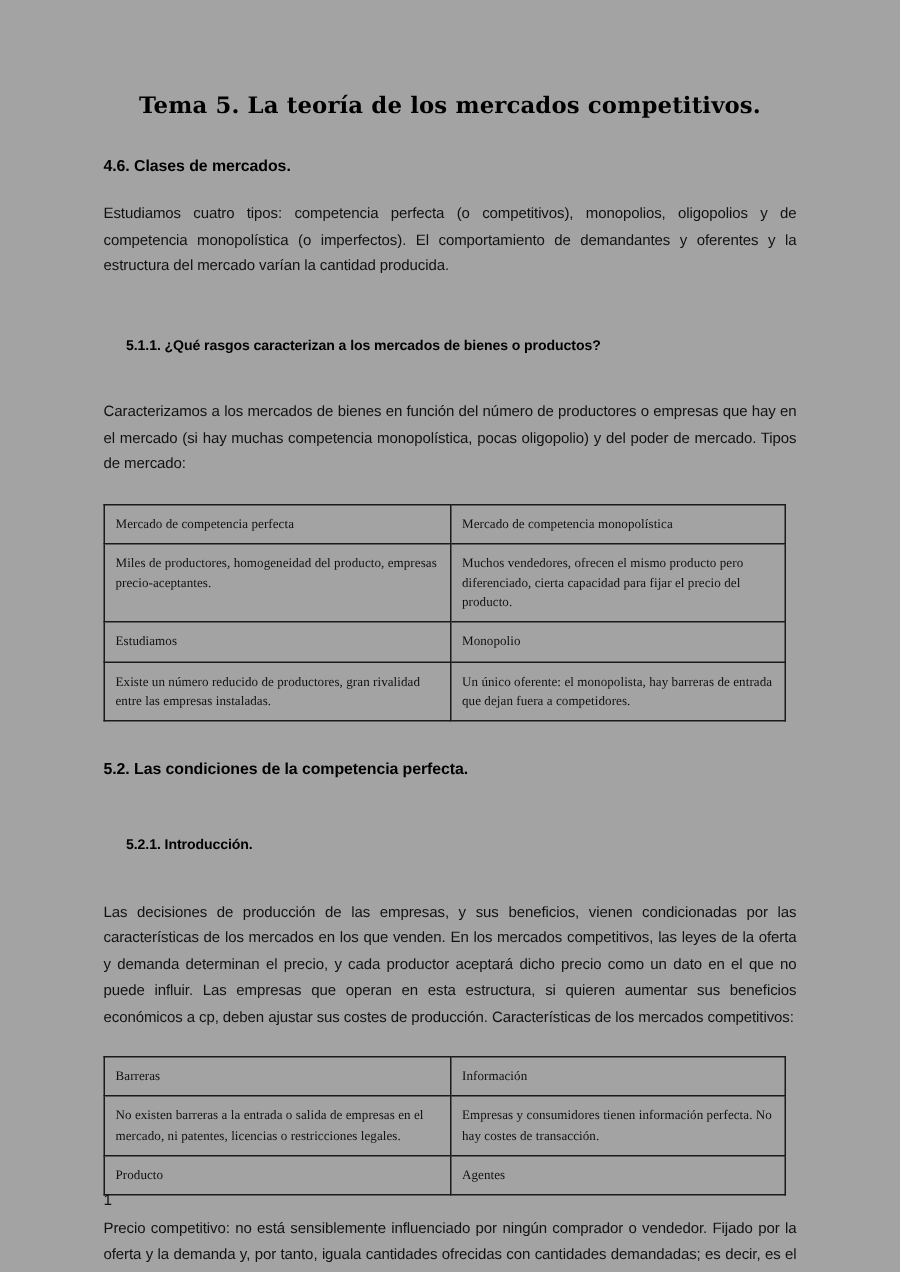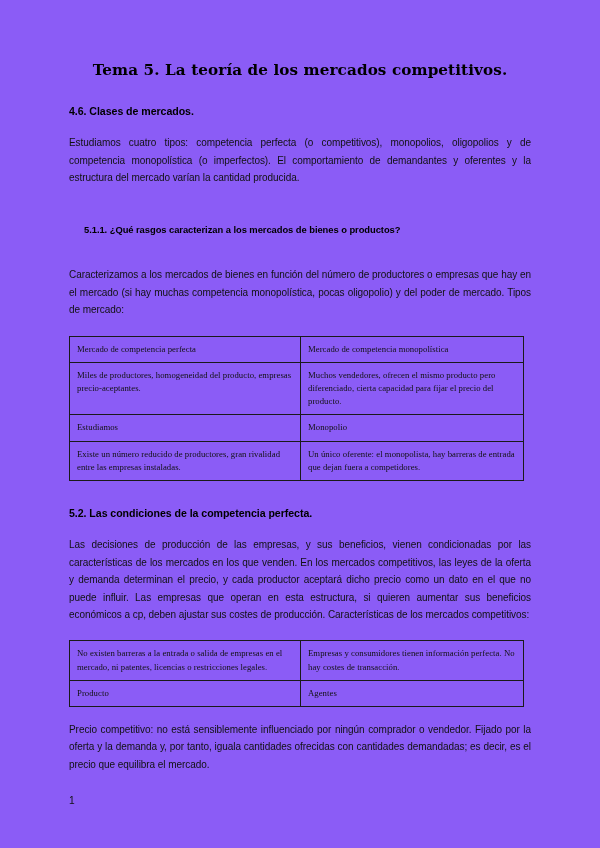--- a/index.html
+++ b/index.html
@@ -18,21 +18,21 @@
   }
 
   .page {
     position: absolute;
     left: 0;
     top: 0;
     width: 600px;
     height: 848px;
     box-sizing: border-box;
     padding: 0 69px;
-    background: #8b5cf6;
+    background: #a3a3a3;
   }
 
   .doc-title {
     margin: 0;
     padding-top: 61px;
     text-align: center;
     font-family: "DejaVu Serif", "Liberation Serif", serif;
     font-weight: bold;
     font-size: 15.2px;
     letter-spacing: 0.1px;
@@ -137,29 +137,34 @@
       </tr>
       <tr>
         <td>Existe un número reducido de productores, gran rivalidad entre las empresas instaladas.</td>
         <td>Un único oferente: el monopolista, hay barreras de entrada que dejan fuera a competidores.</td>
       </tr>
     </tbody>
   </table>
 
   <h2 class="h2">5.2. Las condiciones de la competencia perfecta.</h2>
 
+  <h3 class="h3">5.2.1. Introducción.</h3>
 
   <p class="body">Las decisiones de producción de las empresas, y sus beneficios, vienen condicionadas por las características de los mercados en los que venden. En los mercados competitivos, las leyes de la oferta y demanda determinan el precio, y cada productor aceptará dicho precio como un dato en el que no puede influir. Las empresas que operan en esta estructura, si quieren aumentar sus beneficios económicos a cp, deben ajustar sus costes de producción. Características de los mercados competitivos:</p>
 
   <table class="grid">
     <colgroup>
         <col class="c1">
         <col class="c2">
       </colgroup>
     <tbody>
+      <tr>
+        <td>Barreras</td>
+        <td>Información</td>
+      </tr>
       <tr>
         <td>No existen barreras a la entrada o salida de empresas en el mercado, ni patentes, licencias o restricciones legales.</td>
         <td>Empresas y consumidores tienen información perfecta. No hay costes de transacción.</td>
       </tr>
       <tr>
         <td>Producto</td>
         <td>Agentes</td>
       </tr>
     </tbody>
   </table>

